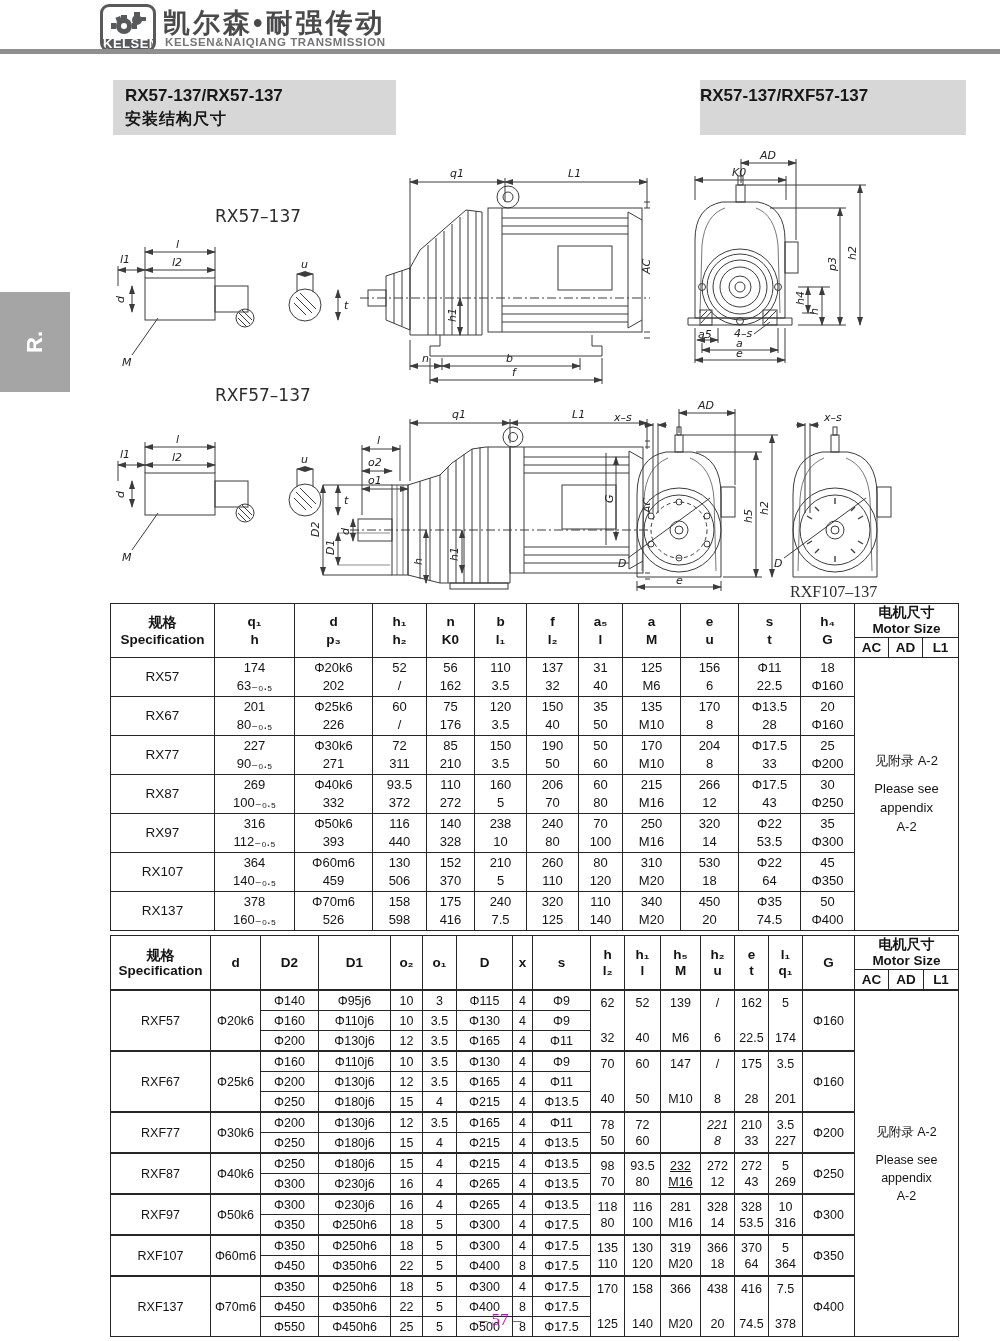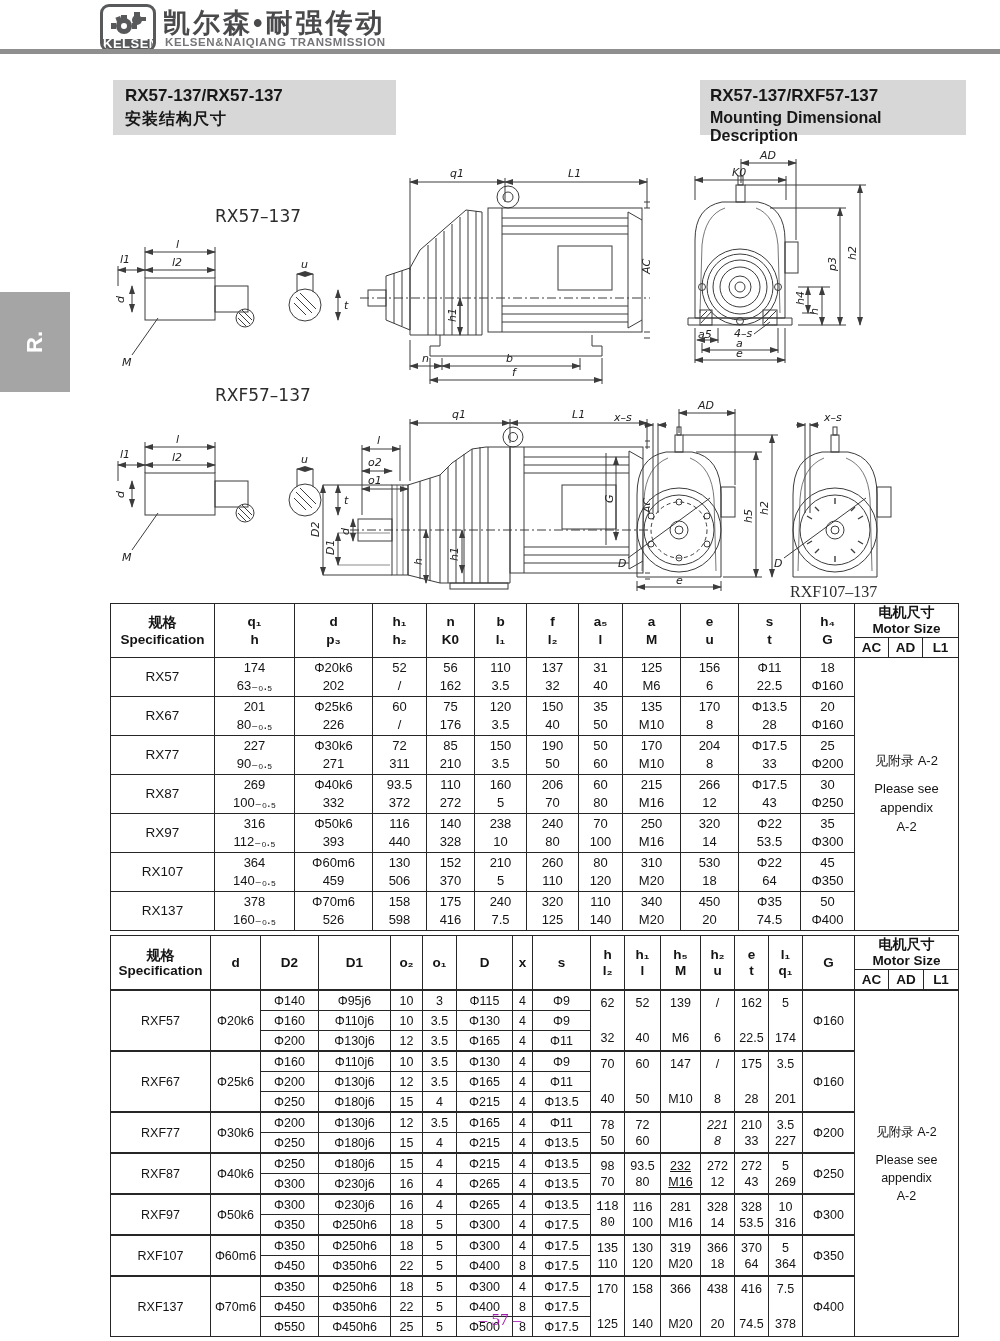--- a/index.html
+++ b/index.html
@@ -11,21 +11,21 @@
   .logo{left:100px;top:4px;width:50px;height:42px;border:3px solid #58595b;border-radius:9px;
         display:flex;flex-direction:column;align-items:center;justify-content:flex-end;overflow:hidden}
   .logo-band{width:100%;background:#58595b;color:#fff;font-size:13px;font-weight:bold;
         text-align:center;letter-spacing:.5px;line-height:10px}
   .brand-cn{left:163px;top:5px;font-size:27px;font-weight:bold;color:#4a4a4c;letter-spacing:3px}
   .brand-en{left:165px;top:36px;font-size:11.5px;font-weight:bold;color:#76767a;letter-spacing:.6px}
   .rule{left:0;top:49px;width:1000px;height:5px;background:#8f8f8f}
 
   .tbox{background:#d7d7d7;padding:6px 0 0 12px;box-sizing:border-box}
   .tbox-left{left:113px;top:80px;width:283px;height:55px}
-  .tbox-right{left:700px;top:80px;width:266px;height:55px;padding-left:10px}
+  .tbox-right{left:700px;top:80px;width:266px;height:55px;padding-left:0}
   .tbox .l1{font-size:17px;font-weight:bold;color:#171717}
   .tbox .l2{font-size:16px;font-weight:bold;color:#171717;letter-spacing:1px;margin-top:3px}
   .tbox-right .l2{letter-spacing:0}
 
   .tab-r{left:0;top:292px;width:70px;height:100px;background:#a5a5a5;display:flex;
          align-items:center;justify-content:center}
   .tab-r span{display:block;transform:rotate(-90deg);color:#fff;font-size:22px;font-weight:bold}
 
   
   table{border-collapse:collapse;table-layout:fixed}
@@ -84,21 +84,20 @@
   <div class="abs brand-cn">凯尔森•耐强传动</div>
   <div class="abs brand-en">KELSEN&amp;NAIQIANG TRANSMISSION</div>
   <div class="abs rule"></div>
 
   <div class="abs tbox tbox-left">
     <div class="l1">RX57-137/RX57-137</div>
     <div class="l2">安装结构尺寸</div>
   </div>
   <div class="abs tbox tbox-right">
     <div class="l1">RX57-137/RXF57-137</div>
-    <div class="l2">Mounting Dimensional Description</div>
   </div>
 
   <div class="abs tab-r">
     <span>R.</span>
   </div>
 
   <svg class="abs" style="left:110px;top:150px" width="540" height="238" viewBox="0 0 540 238">
     <defs>
       <marker id="ar1" orient="auto-start-reverse" markerWidth="9" markerHeight="6" refX="8" refY="3" viewBox="0 0 9 6">
         <path d="M0,0 L9,3 L0,6 z" fill="#3c3c3c"></path>
@@ -1193,21 +1192,21 @@
           <td class="spec" rowspan="2">RXF97</td>
           <td rowspan="2">Φ50k6</td>
           <td>Φ300</td>
           <td>Φ230j6</td>
           <td>16</td>
           <td>4</td>
           <td>Φ265</td>
           <td>4</td>
           <td>Φ13.5</td>
           <td class="band" rowspan="2">
-            <div class="bw" style="min-height: 32px; font-family: Liberation Mono, monospace;">
+            <div class="bw" style="min-height: 32px;">
               <div>118</div>
               <div>80</div>
             </div>
           </td>
           <td class="band" rowspan="2">
             <div class="bw" style="min-height: 32px;">
               <div>116</div>
               <div>100</div>
             </div>
           </td>

